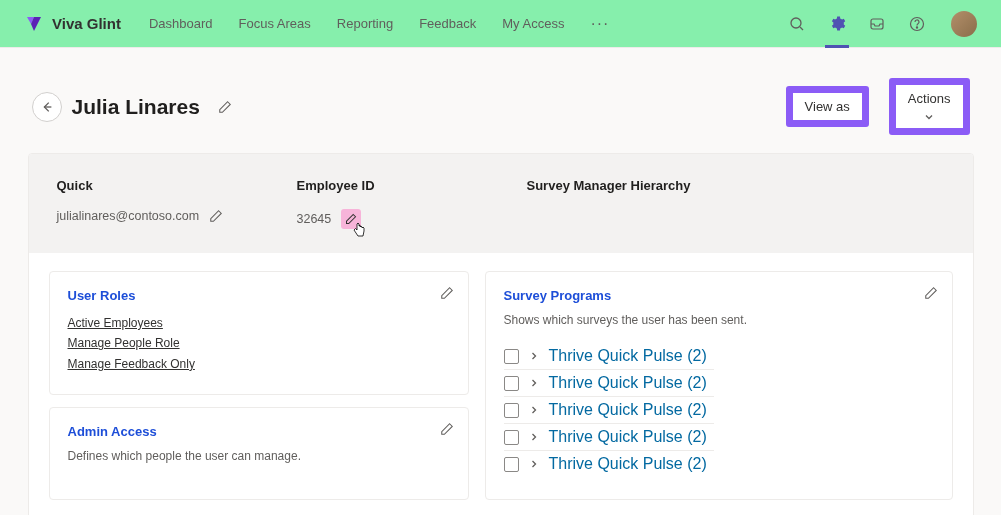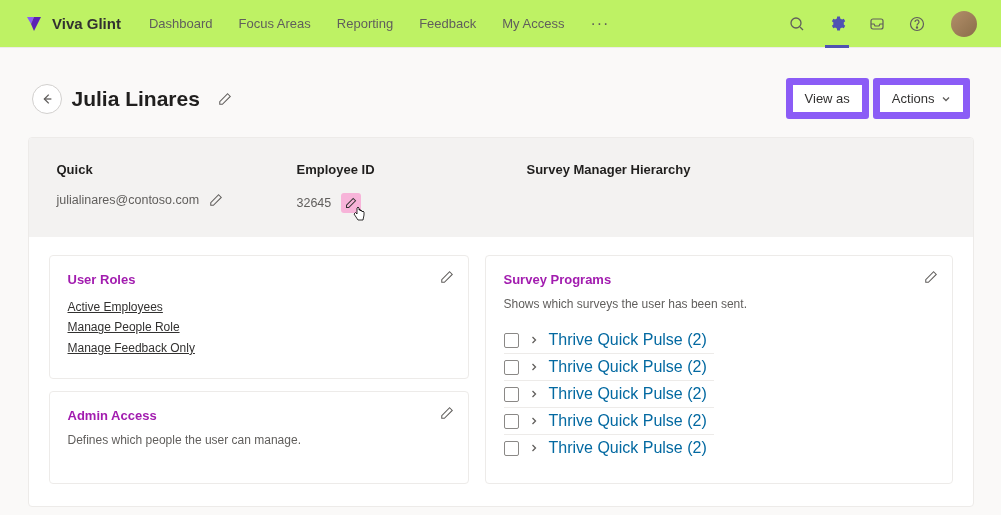--- a/index.html
+++ b/index.html
@@ -3,21 +3,21 @@
 <meta charset="utf-8">
 <style>
   * { box-sizing: border-box; margin: 0; padding: 0; }
   body {
     font-family: "Segoe UI", -apple-system, BlinkMacSystemFont, sans-serif;
     background: #faf9f8;
     color: #323130;
     font-size: 13px;
   }
   .topnav {
-    background: #bef264;
+    background: #86efac;
     border-bottom: 1px solid #edebe9;
     height: 48px;
     display: flex;
     align-items: center;
     padding: 0 24px;
   }
   .brand {
     display: flex;
     align-items: center;
     gap: 8px;
@@ -120,21 +120,21 @@
     border: 7px solid #8b5cf6;
     border-radius: 3px;
     padding: 6px 12px;
     font-size: 13px;
     cursor: pointer;
     color: #323130;
     display: inline-flex;
     align-items: center;
     gap: 6px;
   }
-  .btn-outline + .btn-outline { margin-left: 4px; }
+  .btn-outline + .btn-outline { margin-left: 20px; flex-direction: column; }
   .main-card {
     background: #fff;
     border: 1px solid #edebe9;
     border-radius: 4px;
     overflow: hidden;
   }
   .info-bar {
     background: #f3f2f1;
     padding: 24px 28px 24px;
     display: flex;
@@ -196,21 +196,21 @@
   .panel {
     border: 1px solid #edebe9;
     border-radius: 4px;
     padding: 16px 18px 20px;
     background: #fff;
     position: relative;
   }
   .panel-title {
     font-size: 13px;
     font-weight: 600;
-    color: #a21caf;
+    color: #1d4ed8;
     margin-bottom: 10px;
   }
   .panel-desc {
     font-size: 12px;
     color: #605e5c;
     margin-bottom: 16px;
   }
   .panel-edit {
     position: absolute;
     top: 14px;

